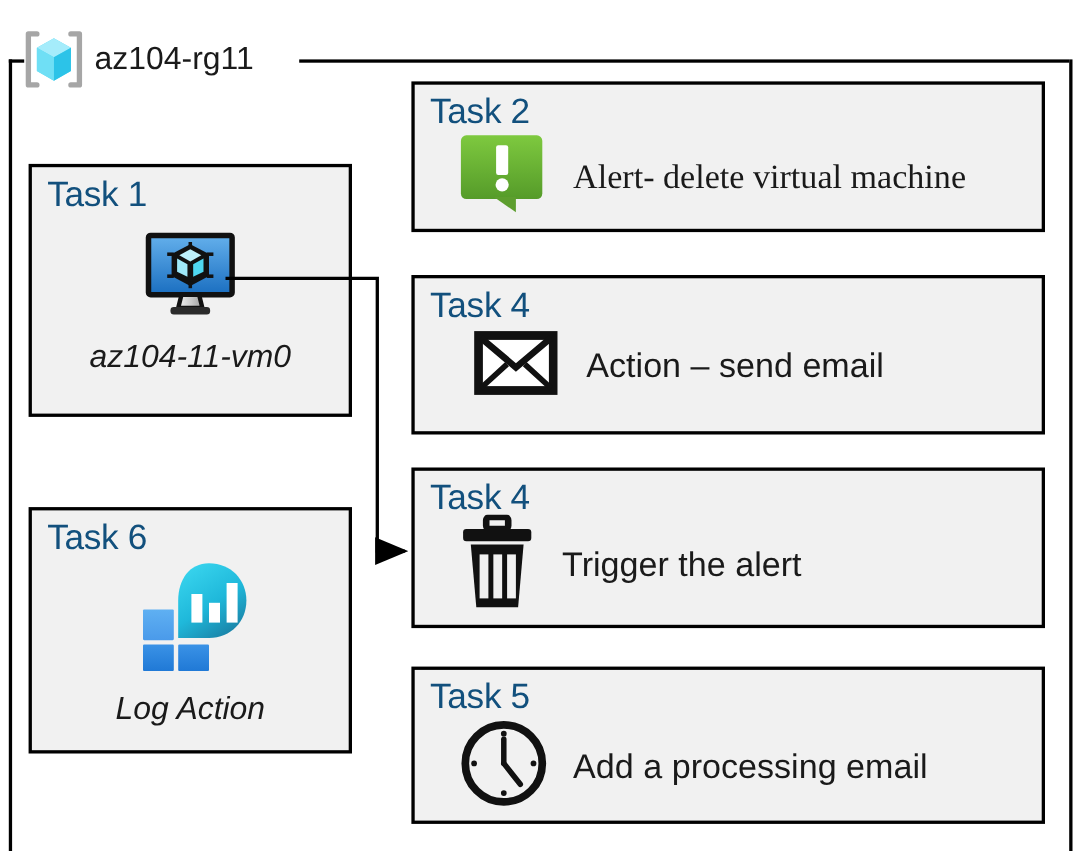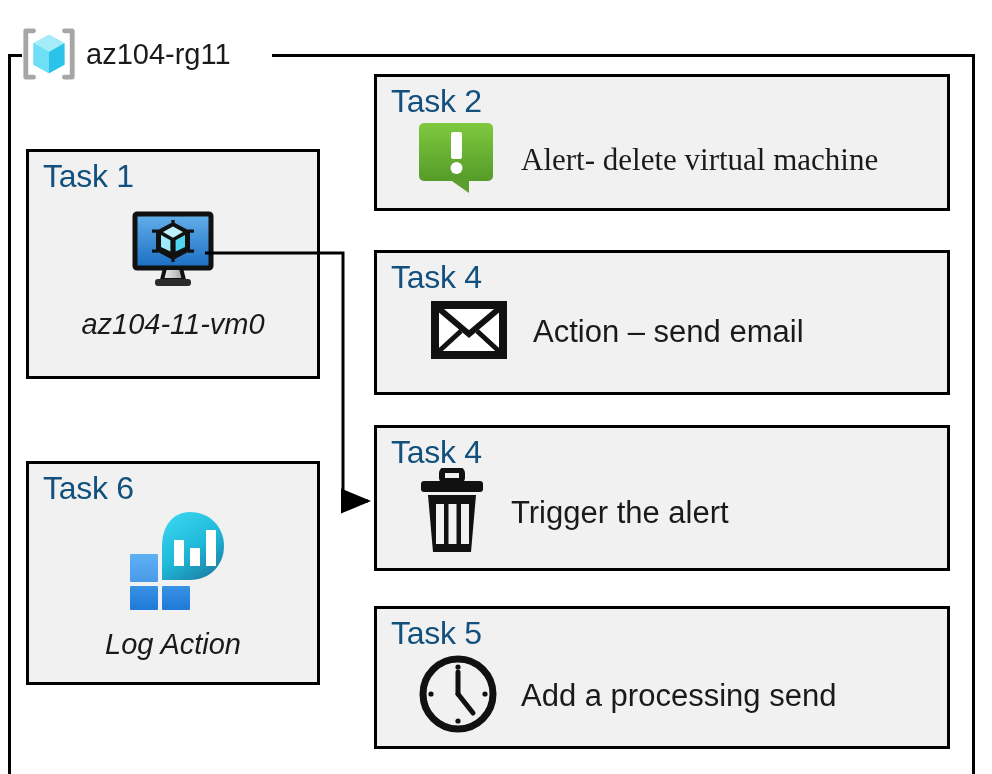--- a/index.html
+++ b/index.html
@@ -303,21 +303,21 @@
         <svg width="82" height="82" viewBox="0 0 82 82">
           <circle cx="41" cy="41" r="35" fill="none" stroke="#111111" stroke-width="7"></circle>
           <circle cx="41" cy="14" r="2.6" fill="#111111"></circle>
           <circle cx="41" cy="68" r="2.6" fill="#111111"></circle>
           <circle cx="14" cy="41" r="2.6" fill="#111111"></circle>
           <circle cx="68" cy="41" r="2.6" fill="#111111"></circle>
           <path d="M41 41 L41 19" fill="none" stroke="#111111" stroke-width="5" stroke-linecap="round"></path>
           <path d="M41 41 L56 60" fill="none" stroke="#111111" stroke-width="5" stroke-linecap="round"></path>
         </svg>
       </span>
-      <span class="horiz-label">Add a processing send</span>
+      <span class="horiz-label">Add a processing email</span>
     </div>
   </div>
 
   <svg class="connector" viewBox="0 0 992 774">
     <defs>
       <marker id="arrowRight" markerWidth="10" markerHeight="10" refX="9" refY="4.2" orient="auto" markerUnits="strokeWidth">
         <path d="M0,0 L10,4.2 L0,8.4 Z" fill="#000000"></path>
       </marker>
     </defs>
     <path d="M205 237 L343 237 L343 485 L368 485" fill="none" stroke="#000000" stroke-width="3" marker-end="url(#arrowRight)"></path>

